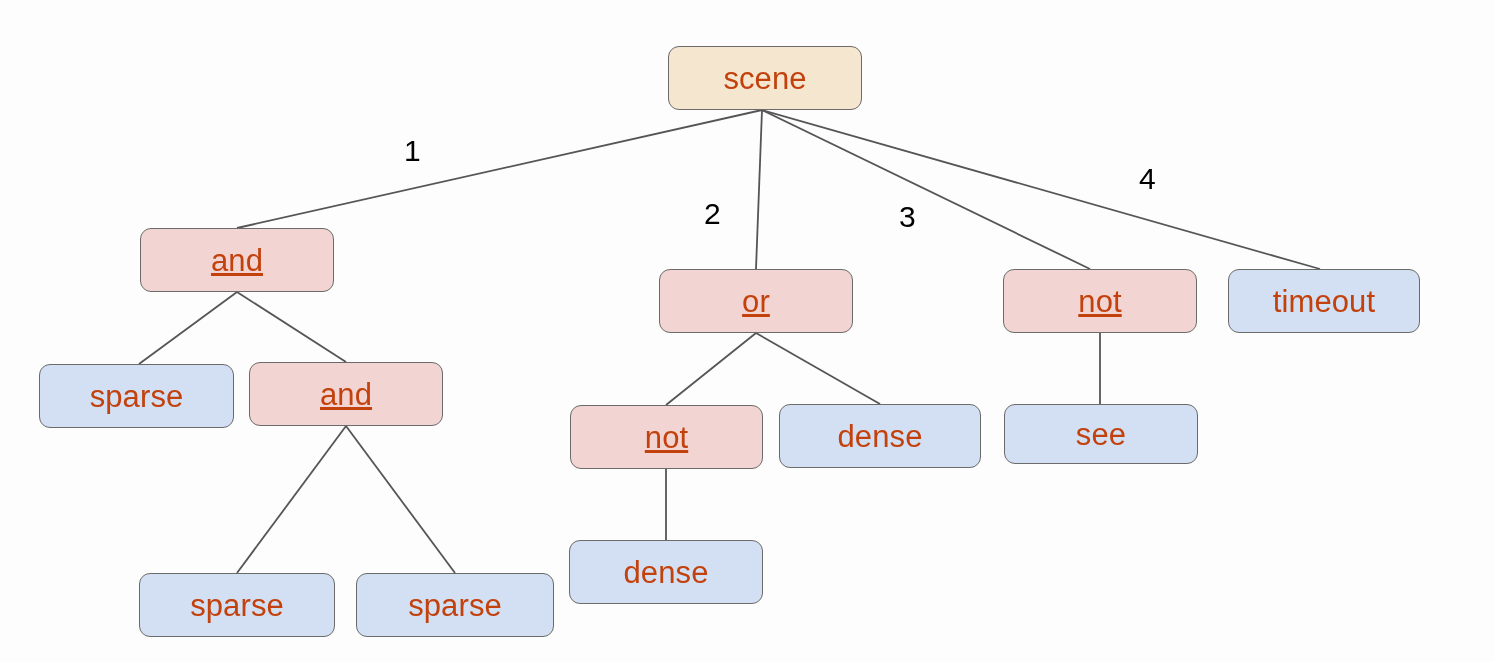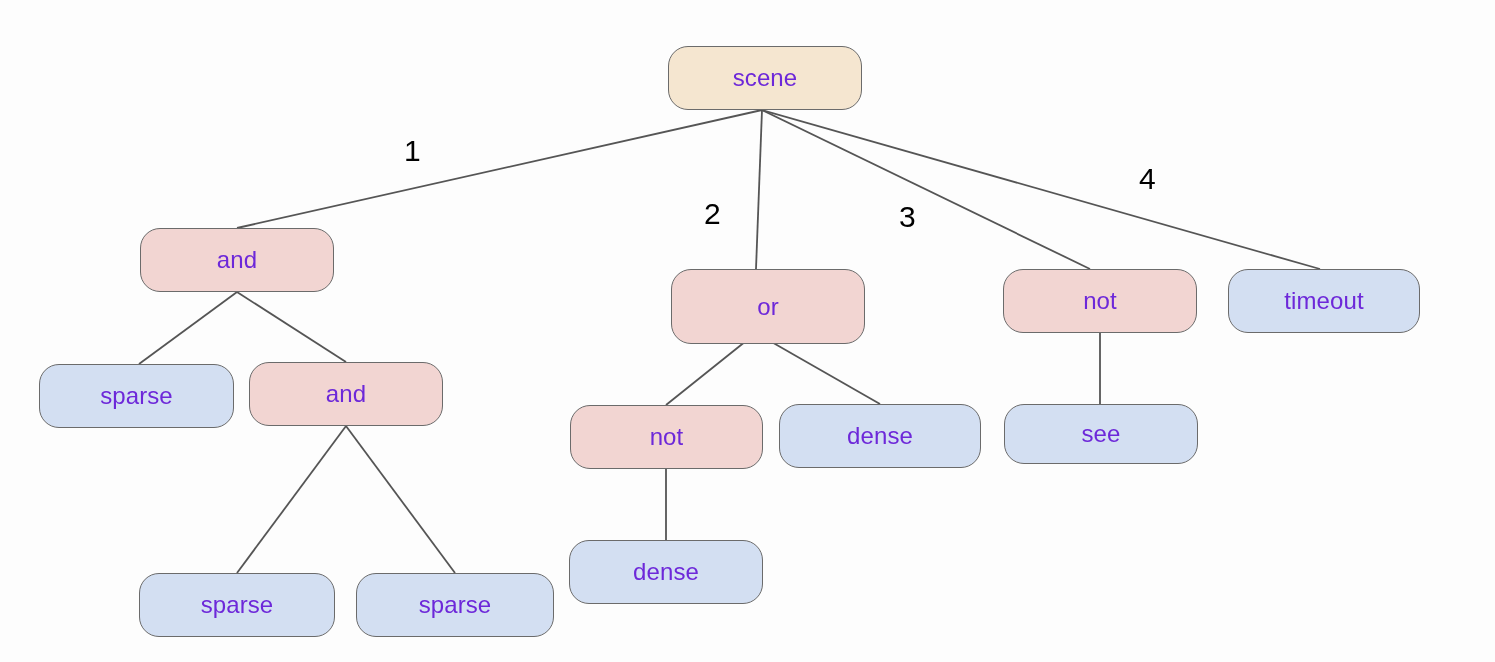--- a/index.html
+++ b/index.html
@@ -23,33 +23,33 @@
     left: 0;
     top: 0;
     width: 1495px;
     height: 662px;
     pointer-events: none;
   }
   .node {
     position: absolute;
     box-sizing: border-box;
     border: 1.6px solid #6b6b6b;
-    border-radius: 20px;
+    border-radius: 11px;
     display: flex;
     align-items: center;
     justify-content: center;
-    color: #6d28d9;
-    font-size: 24px;
+    color: #c2410c;
+    font-size: 31px;
     line-height: 1;
     letter-spacing: 0.1px;
     white-space: nowrap;
     z-index: 2;
   }
   .node.root   { background: #f5e6d0; }
-  .node.op     { background: #f2d5d2; }
+  .node.op     { background: #f2d5d2; text-decoration: underline; }
   .node.leaf   { background: #d3dff2; justify-content: center; }
   .edge-label {
     position: absolute;
     color: #000000;
     font-size: 30px;
     line-height: 1;
     z-index: 3;
     white-space: nowrap;
   }
 </style>
@@ -71,21 +71,21 @@
       <line x1="666" y1="469" x2="666" y2="540" stroke="#555555" stroke-width="1.8"></line>
       <line x1="1100" y1="333" x2="1100" y2="404" stroke="#555555" stroke-width="1.8"></line>
     </svg>
   <div id="node-layer">
       <div class="node root" style="left: 668px; top: 46px; width: 194px; height: 64px;">
         <span>scene</span>
       </div>
       <div class="node op" style="left: 140px; top: 228px; width: 194px; height: 64px;">
         <span>and</span>
       </div>
-      <div class="node op" style="left: 659px; top: 269px; width: 194px; height: 75px; margin-left: 12px;">
+      <div class="node op" style="left: 659px; top: 269px; width: 194px; height: 64px;">
         <span>or</span>
       </div>
       <div class="node op" style="left: 1003px; top: 269px; width: 194px; height: 64px;">
         <span>not</span>
       </div>
       <div class="node leaf" style="left: 1228px; top: 269px; width: 192px; height: 64px;">
         <span>timeout</span>
       </div>
       <div class="node leaf" style="left: 39px; top: 364px; width: 195px; height: 64px;">
         <span>sparse</span>

